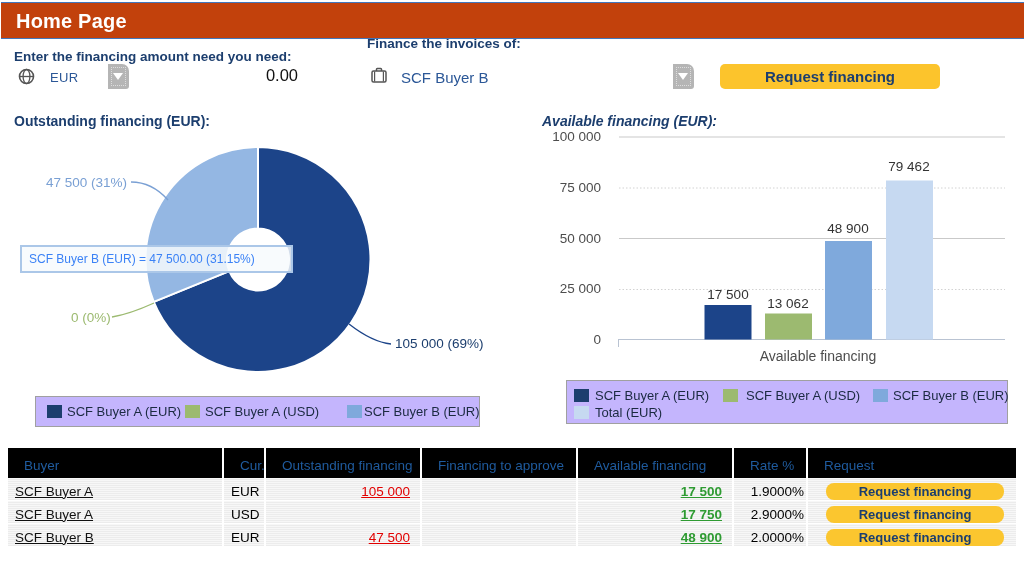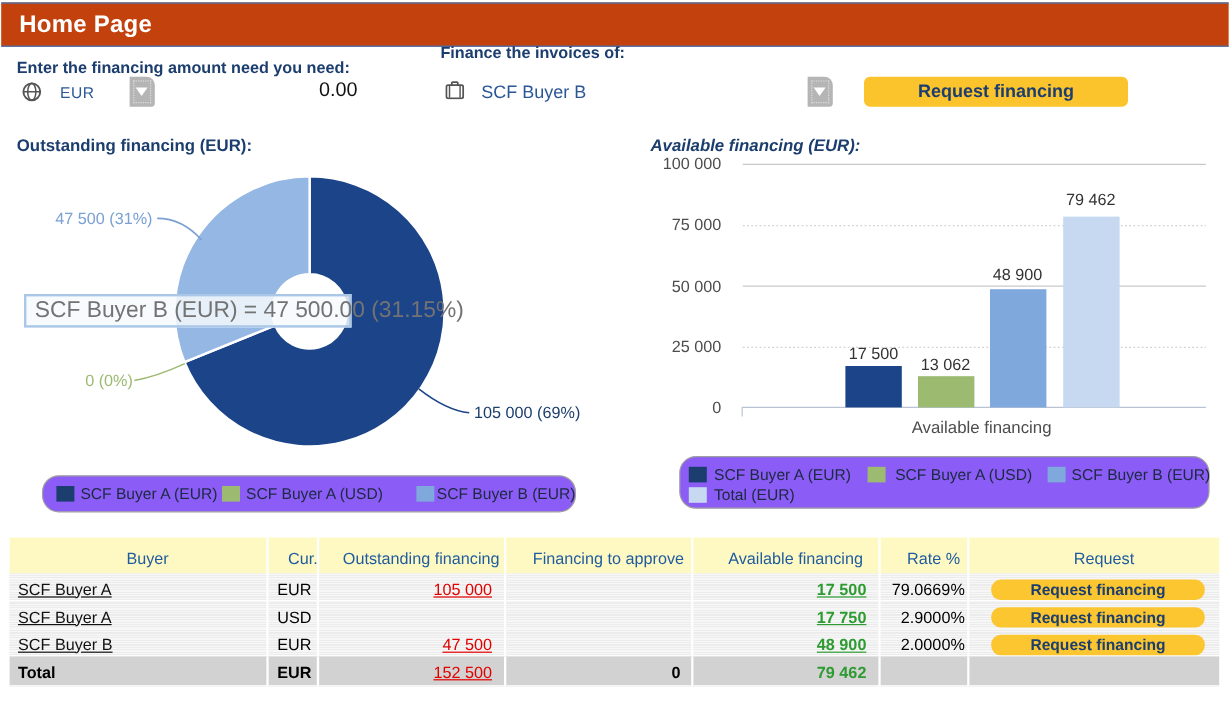--- a/index.html
+++ b/index.html
@@ -6,26 +6,26 @@
 body{width:1024px;height:585px;position:relative;background:#fff;font-family:"Liberation Sans",sans-serif;overflow:hidden;}
 .abs{position:absolute;}
 .topbar{top:2px;left:1px;right:0;height:35px;background:#c2410c;border-top:1px solid #4277bd;border-bottom:1px solid #4277bd;}
 .topbar span{position:absolute;left:15px;top:7px;color:#fff;font-size:20px;font-weight:bold;letter-spacing:0.2px;}
 .lbl{font-size:13.5px;font-weight:bold;color:#1c3e6e;}
 .drop{width:21px;height:25px;background:#b5b5b5;border-radius:0 7px 3px 0;}
 .drop:after{content:"";position:absolute;left:5px;top:9px;width:0;height:0;border-left:5.5px solid transparent;border-right:5.5px solid transparent;border-top:7px solid #fff;}
 .drop:before{content:"";position:absolute;left:3px;top:3px;right:3px;bottom:3px;border:1px dotted rgba(255,255,255,.55);}
 .bigbtn{left:720px;top:64px;width:220px;height:25px;background:#fcc42c;border-radius:5px;text-align:center;line-height:25px;font-size:15px;font-weight:bold;color:#1c3e6e;}
 .ctitle{font-size:14px;font-weight:bold;color:#1c3e6e;}
-.tooltip{left:20px;top:245px;width:262px;height:24px;border:2px solid #abc7e8;border-radius:0;background:rgba(247,250,253,0.84);color:#737373;font-size:19px;line-height:24px;padding-left:7px;white-space:nowrap;}
-.legend{border:1px solid #a0a0a0;border-radius:14px;background:#8b5cf6;font-size:13px;color:#1b2a41;}
+.tooltip{left:20px;top:245px;width:262px;height:24px;border:2px solid #abc7e8;border-radius:0;background:rgba(247,250,253,0.84);color:#3b82f6;font-size:12px;line-height:24px;padding-left:7px;white-space:nowrap;}
+.legend{border:1px solid #a0a0a0;border-radius:0;background:#c4b5fd;font-size:13px;color:#1b2a41;}
 .lsq{position:absolute;width:15px;height:13px;}
 .ltx{position:absolute;white-space:nowrap;}
 table.grid{position:absolute;left:8px;top:448px;width:1008px;border-collapse:separate;border-spacing:0;table-layout:fixed;font-size:13.5px;}
-table.grid th{background:#fef9c3;color:#1f5b9e;font-weight:normal;height:25px;border-right:2px solid #fff;padding:5px 0 0 16px;text-align:center;}
+table.grid th{background:#000000;color:#1f5b9e;font-weight:normal;height:25px;border-right:2px solid #fff;padding:5px 0 0 16px;text-align:left;}
 table.grid td{height:16px;line-height:16px;border-right:2px solid #fff;border-bottom:1px solid #fff;padding:5px 10px 0 7px;background:#f1f1f1;
 background-image:repeating-linear-gradient(0deg,#ececec 0 1px,#f7f7f7 1px 2px);margin-top:44px;}
 table.grid tr.tot td{background:#d2d2d2;background-image:none;font-weight:bold;height:21px;padding-top:3px;}
 td.num{text-align:right;}
 .blk{color:#111;text-decoration:underline;}
 .red{color:#e10000;font-weight:normal;}
 .grn{color:#2e9b32;font-weight:bold;}
 .rbtn{display:block;margin:5px 10px 0 18px;width:178px;height:17px;background:#fbc62f;border-radius:8px;text-align:center;line-height:17px;font-size:13px;font-weight:bold;color:#1c3e6e;}
 </style>
 </head>
@@ -131,21 +131,21 @@
         <th>Available financing</th>
         <th>Rate %</th>
         <th style="border-right:none;">Request</th>
       </tr>
  <tr>
   <td><span class="blk">SCF Buyer A</span></td>
         <td>EUR</td>
   <td class="num"><span class="red"><u>105 000</u></span></td>
         <td class="num"></td>
   <td class="num"><span class="grn"><u>17 500</u></span></td>
-        <td class="num" style="padding-right:2px;">79.0669%</td>
+        <td class="num" style="padding-right:2px;">1.9000%</td>
   <td style="border-right:none;padding:0;">
           <span class="rbtn">Request financing</span>
         </td>
  </tr>
  <tr>
   <td><span class="blk">SCF Buyer A</span></td>
         <td>USD</td>
   <td class="num"></td>
         <td class="num"></td>
   <td class="num"><span class="grn"><u>17 750</u></span></td>
@@ -158,23 +158,14 @@
   <td><span class="blk">SCF Buyer B</span></td>
         <td>EUR</td>
   <td class="num"><span class="red"><u>47 500</u></span></td>
         <td class="num"></td>
   <td class="num"><span class="grn"><u>48 900</u></span></td>
         <td class="num" style="padding-right:2px;">2.0000%</td>
   <td style="border-right:none;padding:0;">
           <span class="rbtn">Request financing</span>
         </td>
  </tr>
- <tr class="tot">
-  <td>Total</td>
-        <td>EUR</td>
-  <td class="num"><span class="red"><u>152 500</u></span></td>
-        <td class="num" style="padding-right:9px;">0</td>
-  <td class="num"><span class="grn">79 462</span></td>
-        <td></td>
-  <td style="border-right:none;"></td>
- </tr>
 </tbody>
   </table>
 
 </body></html>

